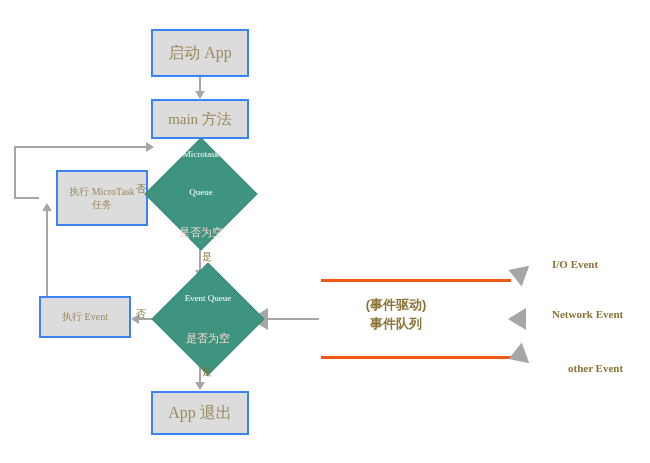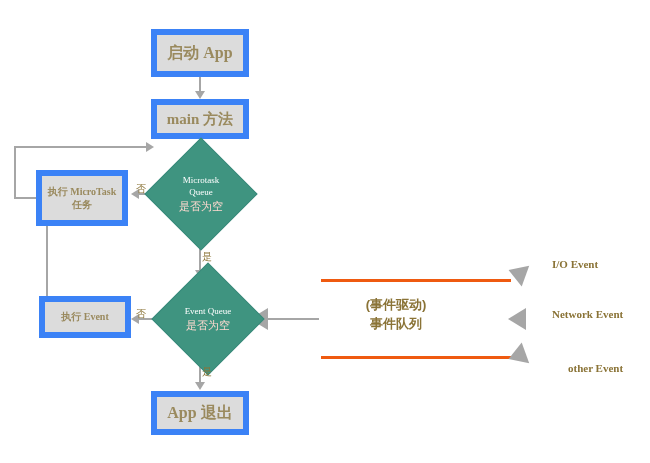--- a/index.html
+++ b/index.html
@@ -14,35 +14,34 @@
     background: #ffffff;
     overflow: hidden;
     font-family: "Liberation Serif", "DejaVu Serif", serif;
   }
 
   
   .box {
     position: absolute;
     box-sizing: border-box;
     background: #dcdcdc;
-    border: 6px solid #3b82f6;
+    border: 2px solid #3b82f6;
     display: flex;
     flex-direction: column;
     align-items: center;
     justify-content: center;
     color: #9a8a5e;
     text-align: center;
     line-height: 1.35;
-    font-weight: bold;
   }
   .box .ln { display: block; white-space: nowrap; }
 
   #box-start   { left: 151px; top: 29px;  width: 98px; height: 48px; font-size: 16px; }
   #box-main    { left: 151px; top: 99px;  width: 98px; height: 40px; font-size: 15px; }
-  #box-micro   { left: 36px;  top: 170px; width: 92px; height: 56px; font-size: 10px; }
+  #box-micro   { left: 56px;  top: 170px; width: 92px; height: 56px; font-size: 10px; }
   #box-event   { left: 39px;  top: 296px; width: 92px; height: 42px; font-size: 10px; }
   #box-exit    { left: 151px; top: 391px; width: 98px; height: 44px; font-size: 16px; }
 
   
   .diamond-wrap {
     position: absolute;
   }
   .diamond-shape {
     position: absolute;
     inset: 0;
@@ -55,20 +54,21 @@
     inset: 0;
     display: flex;
     flex-direction: column;
     align-items: center;
     justify-content: center;
     color: #ffffff;
     text-align: center;
     line-height: 1.3;
     font-size: 9px;
     pointer-events: none;
+    gap: 26px;
   }
   .diamond-label .zh { color: #ffd9cf; font-size: 11px; }
 
   #dia-micro { left: 161px; top: 154px; width: 80px; height: 80px; }
   #dia-event { left: 168px; top: 279px; width: 80px; height: 80px; }
 
   
   .ln-v, .ln-h {
     position: absolute;
     background: #a6a6a6;

